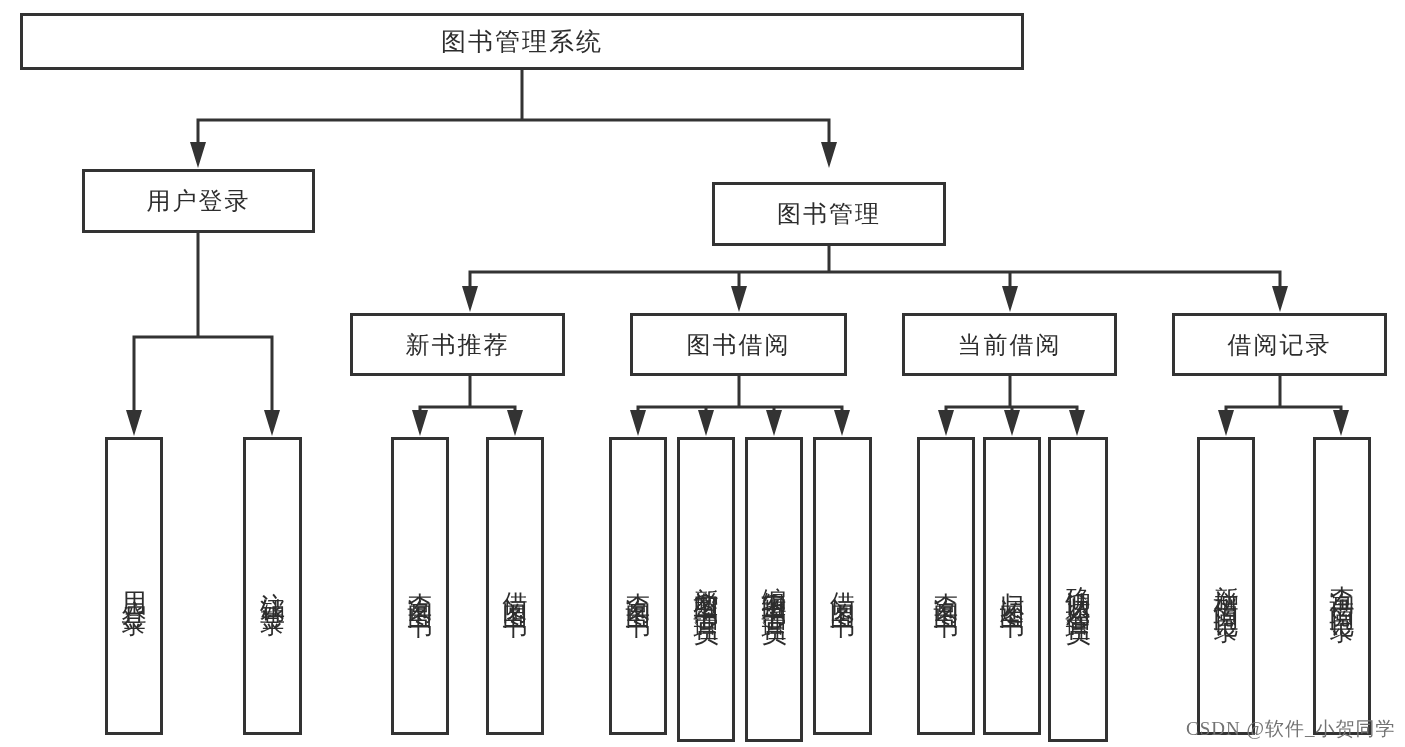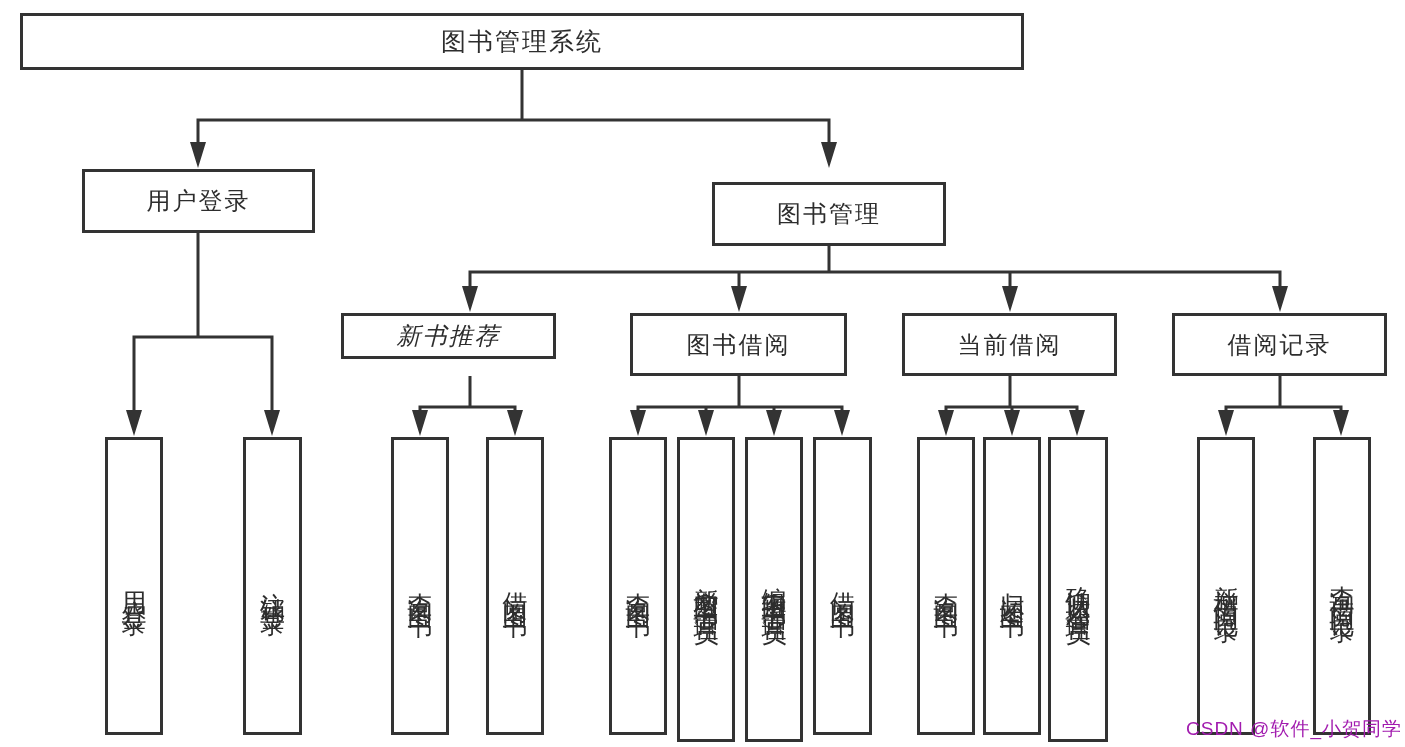--- a/index.html
+++ b/index.html
@@ -50,24 +50,25 @@
     line-height: 1;
   }
   .vbox.long {
     letter-spacing: 5px;
   }
   .watermark {
     position: absolute;
     left: 1186px;
     top: 716px;
     font-size: 19px;
-    color: #a21caf;
+    color: #737373;
     letter-spacing: 1px;
     white-space: nowrap;
     z-index: 10;
+    font-family: Liberation Serif, serif;
   }
 </style>
 </head>
 <body>
 
 <div class="canvas">
 
   <svg class="connectors" viewBox="0 0 1405 747" aria-hidden="true">
     <g stroke="#333333" stroke-width="3" fill="none">
       <path d="M522,69 V120 M196.5,120 H830.5 M198,120 V145 M829,120 V145"></path>
@@ -87,21 +88,21 @@
       <path d="M938,410 h16 l-8,26 z M1004,410 h16 l-8,26 z M1069,410 h16 l-8,26 z"></path>
       <path d="M1218,410 h16 l-8,26 z M1333,410 h16 l-8,26 z"></path>
     </g>
   </svg>
 
   <div class="node hbox root-box" style="left:20px; top:13px; width:1004px; height:57px;">图书管理系统</div>
 
   <div class="node hbox" style="left:82px; top:169px; width:233px; height:64px;">用户登录</div>
   <div class="node hbox" style="left:712px; top:169px; width:234px; height:64px;margin-top:13px;">图书管理</div>
 
-  <div class="node hbox" style="left:341px; top:313px; width:215px; height:46px;font-style:italic;">新书推荐</div>
+  <div class="node hbox" style="left:350px; top:313px; width:215px; height:63px;">新书推荐</div>
   <div class="node hbox" style="left:630px; top:313px; width:217px; height:63px;">图书借阅</div>
   <div class="node hbox" style="left:902px; top:313px; width:215px; height:63px;">当前借阅</div>
   <div class="node hbox" style="left:1172px; top:313px; width:215px; height:63px;">借阅记录</div>
 
   <div class="node vbox" style="left:105px; top:437px; width:58px; height:298px;">用户登录</div>
   <div class="node vbox" style="left:243px; top:437px; width:59px; height:298px;">注销登录</div>
 
   <div class="node vbox" style="left:391px; top:437px; width:58px; height:298px;">查询图书</div>
   <div class="node vbox" style="left:486px; top:437px; width:58px; height:298px;">借阅图书</div>
 

